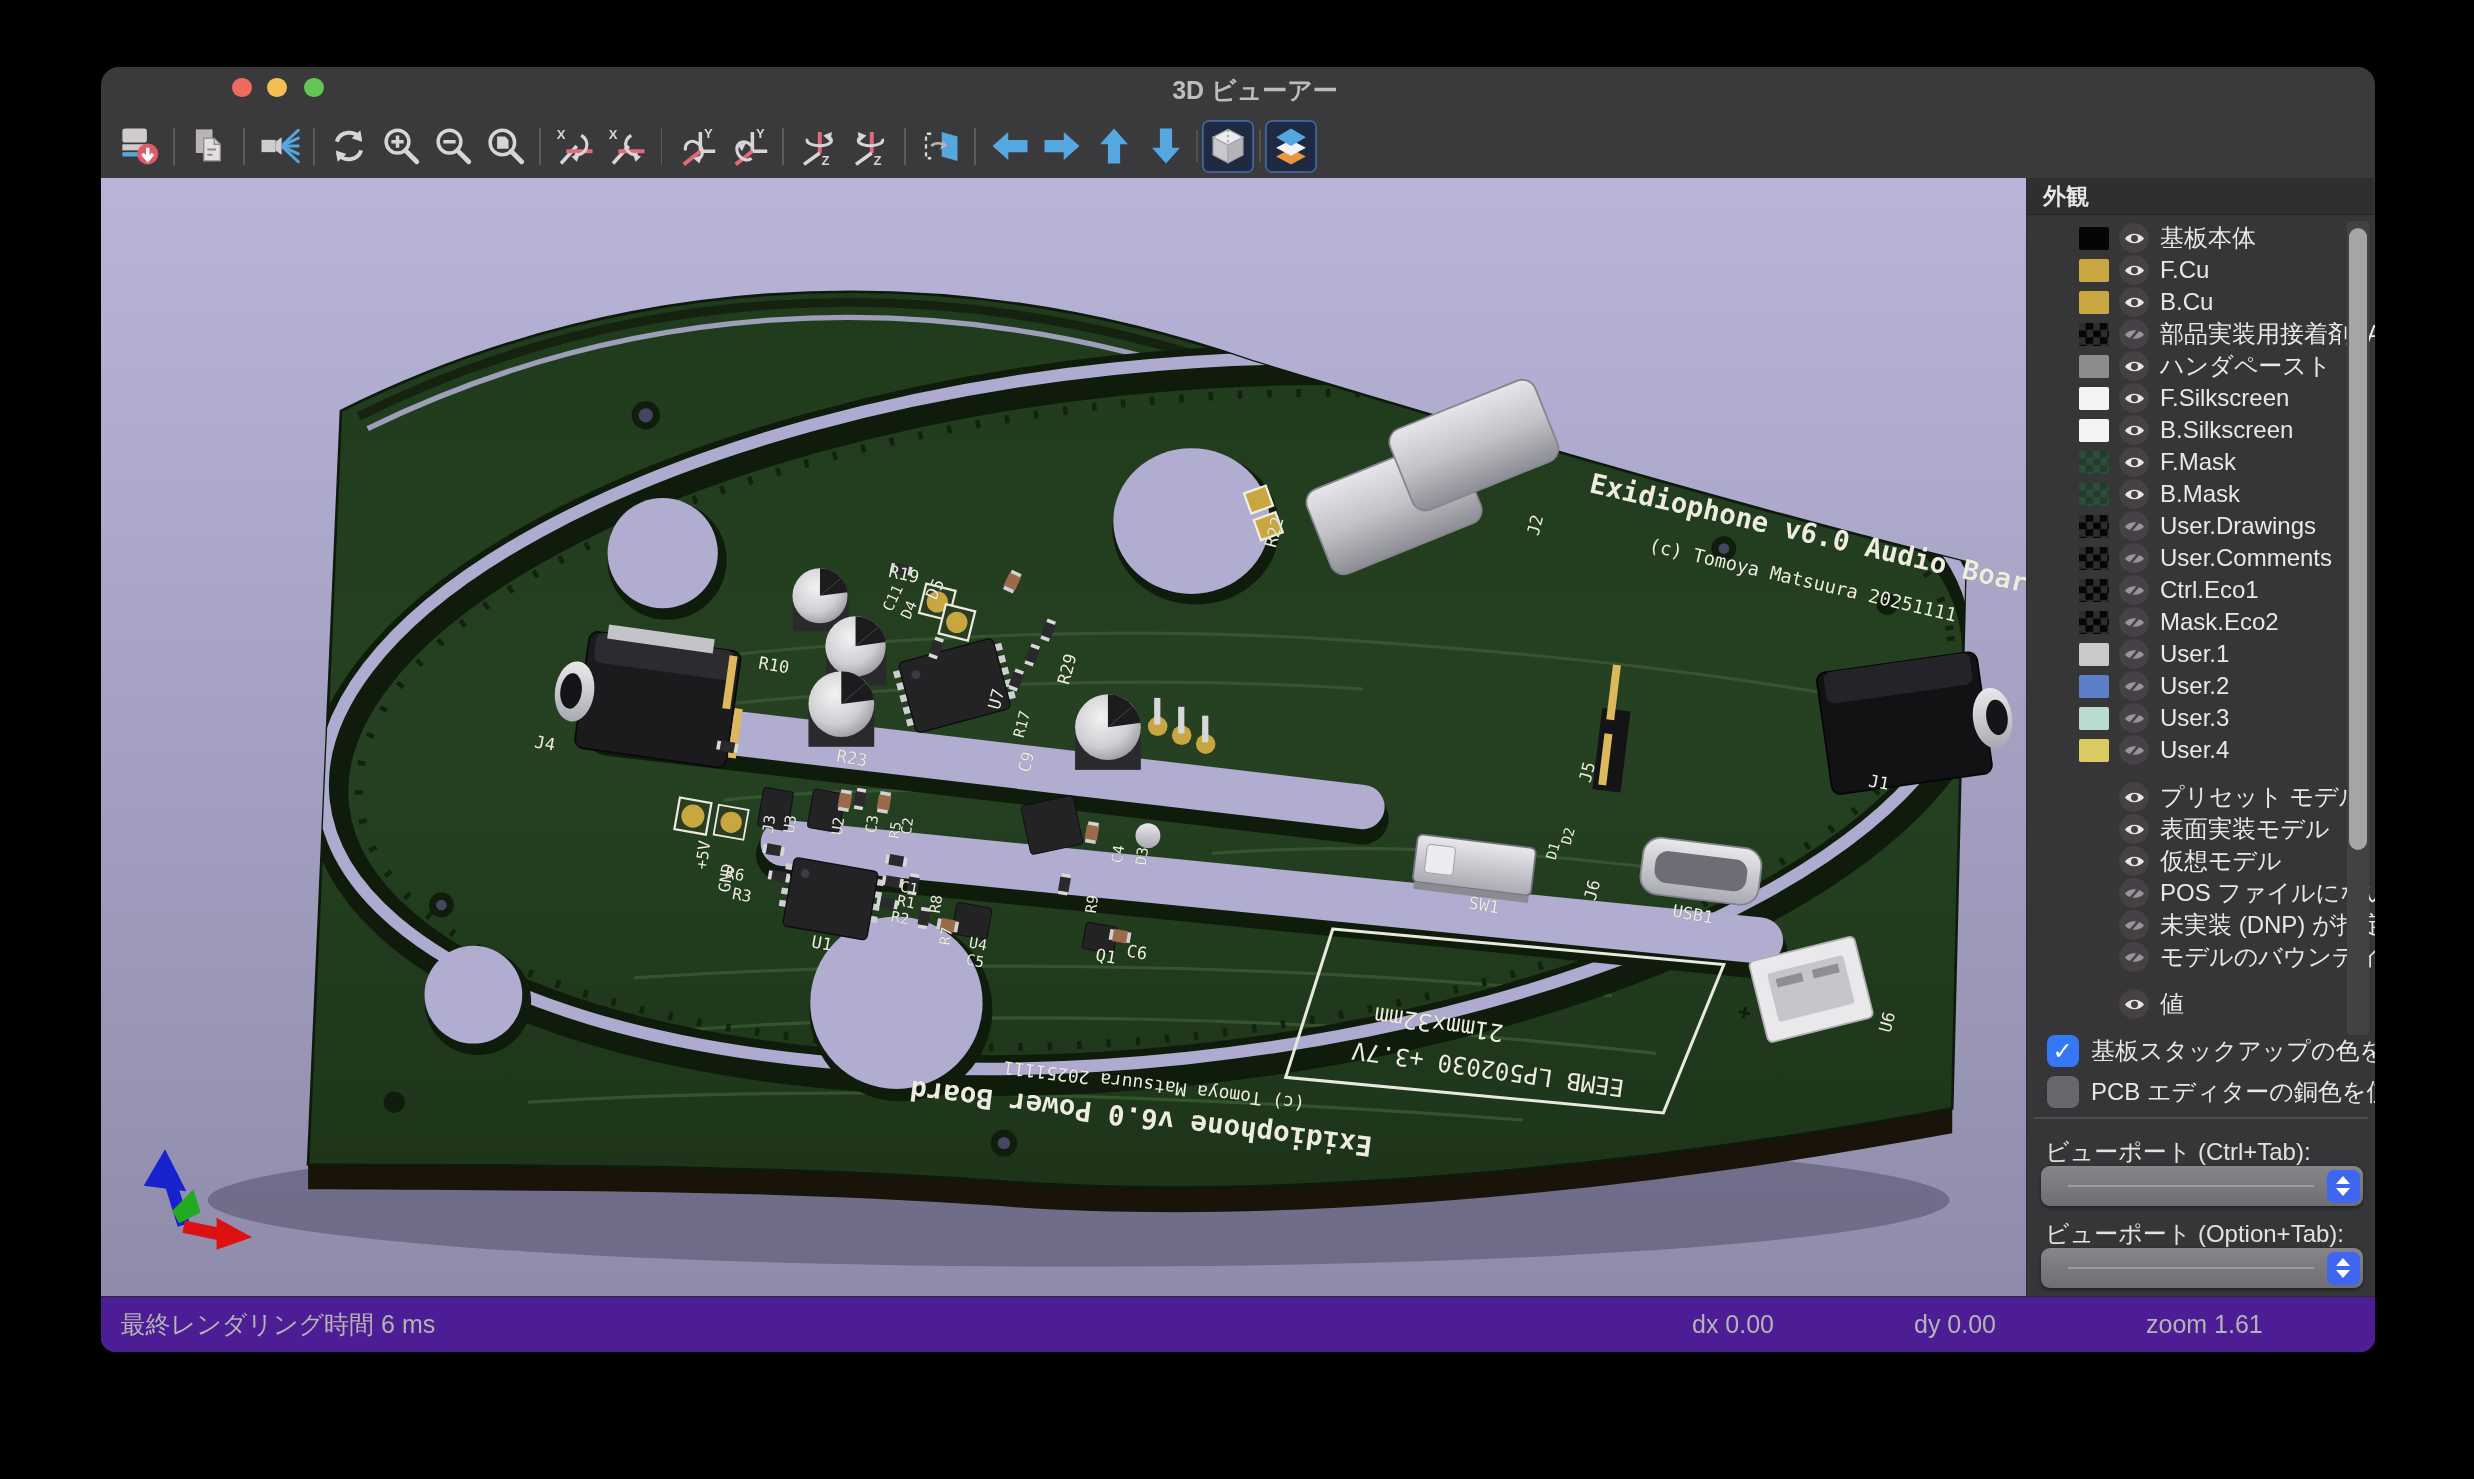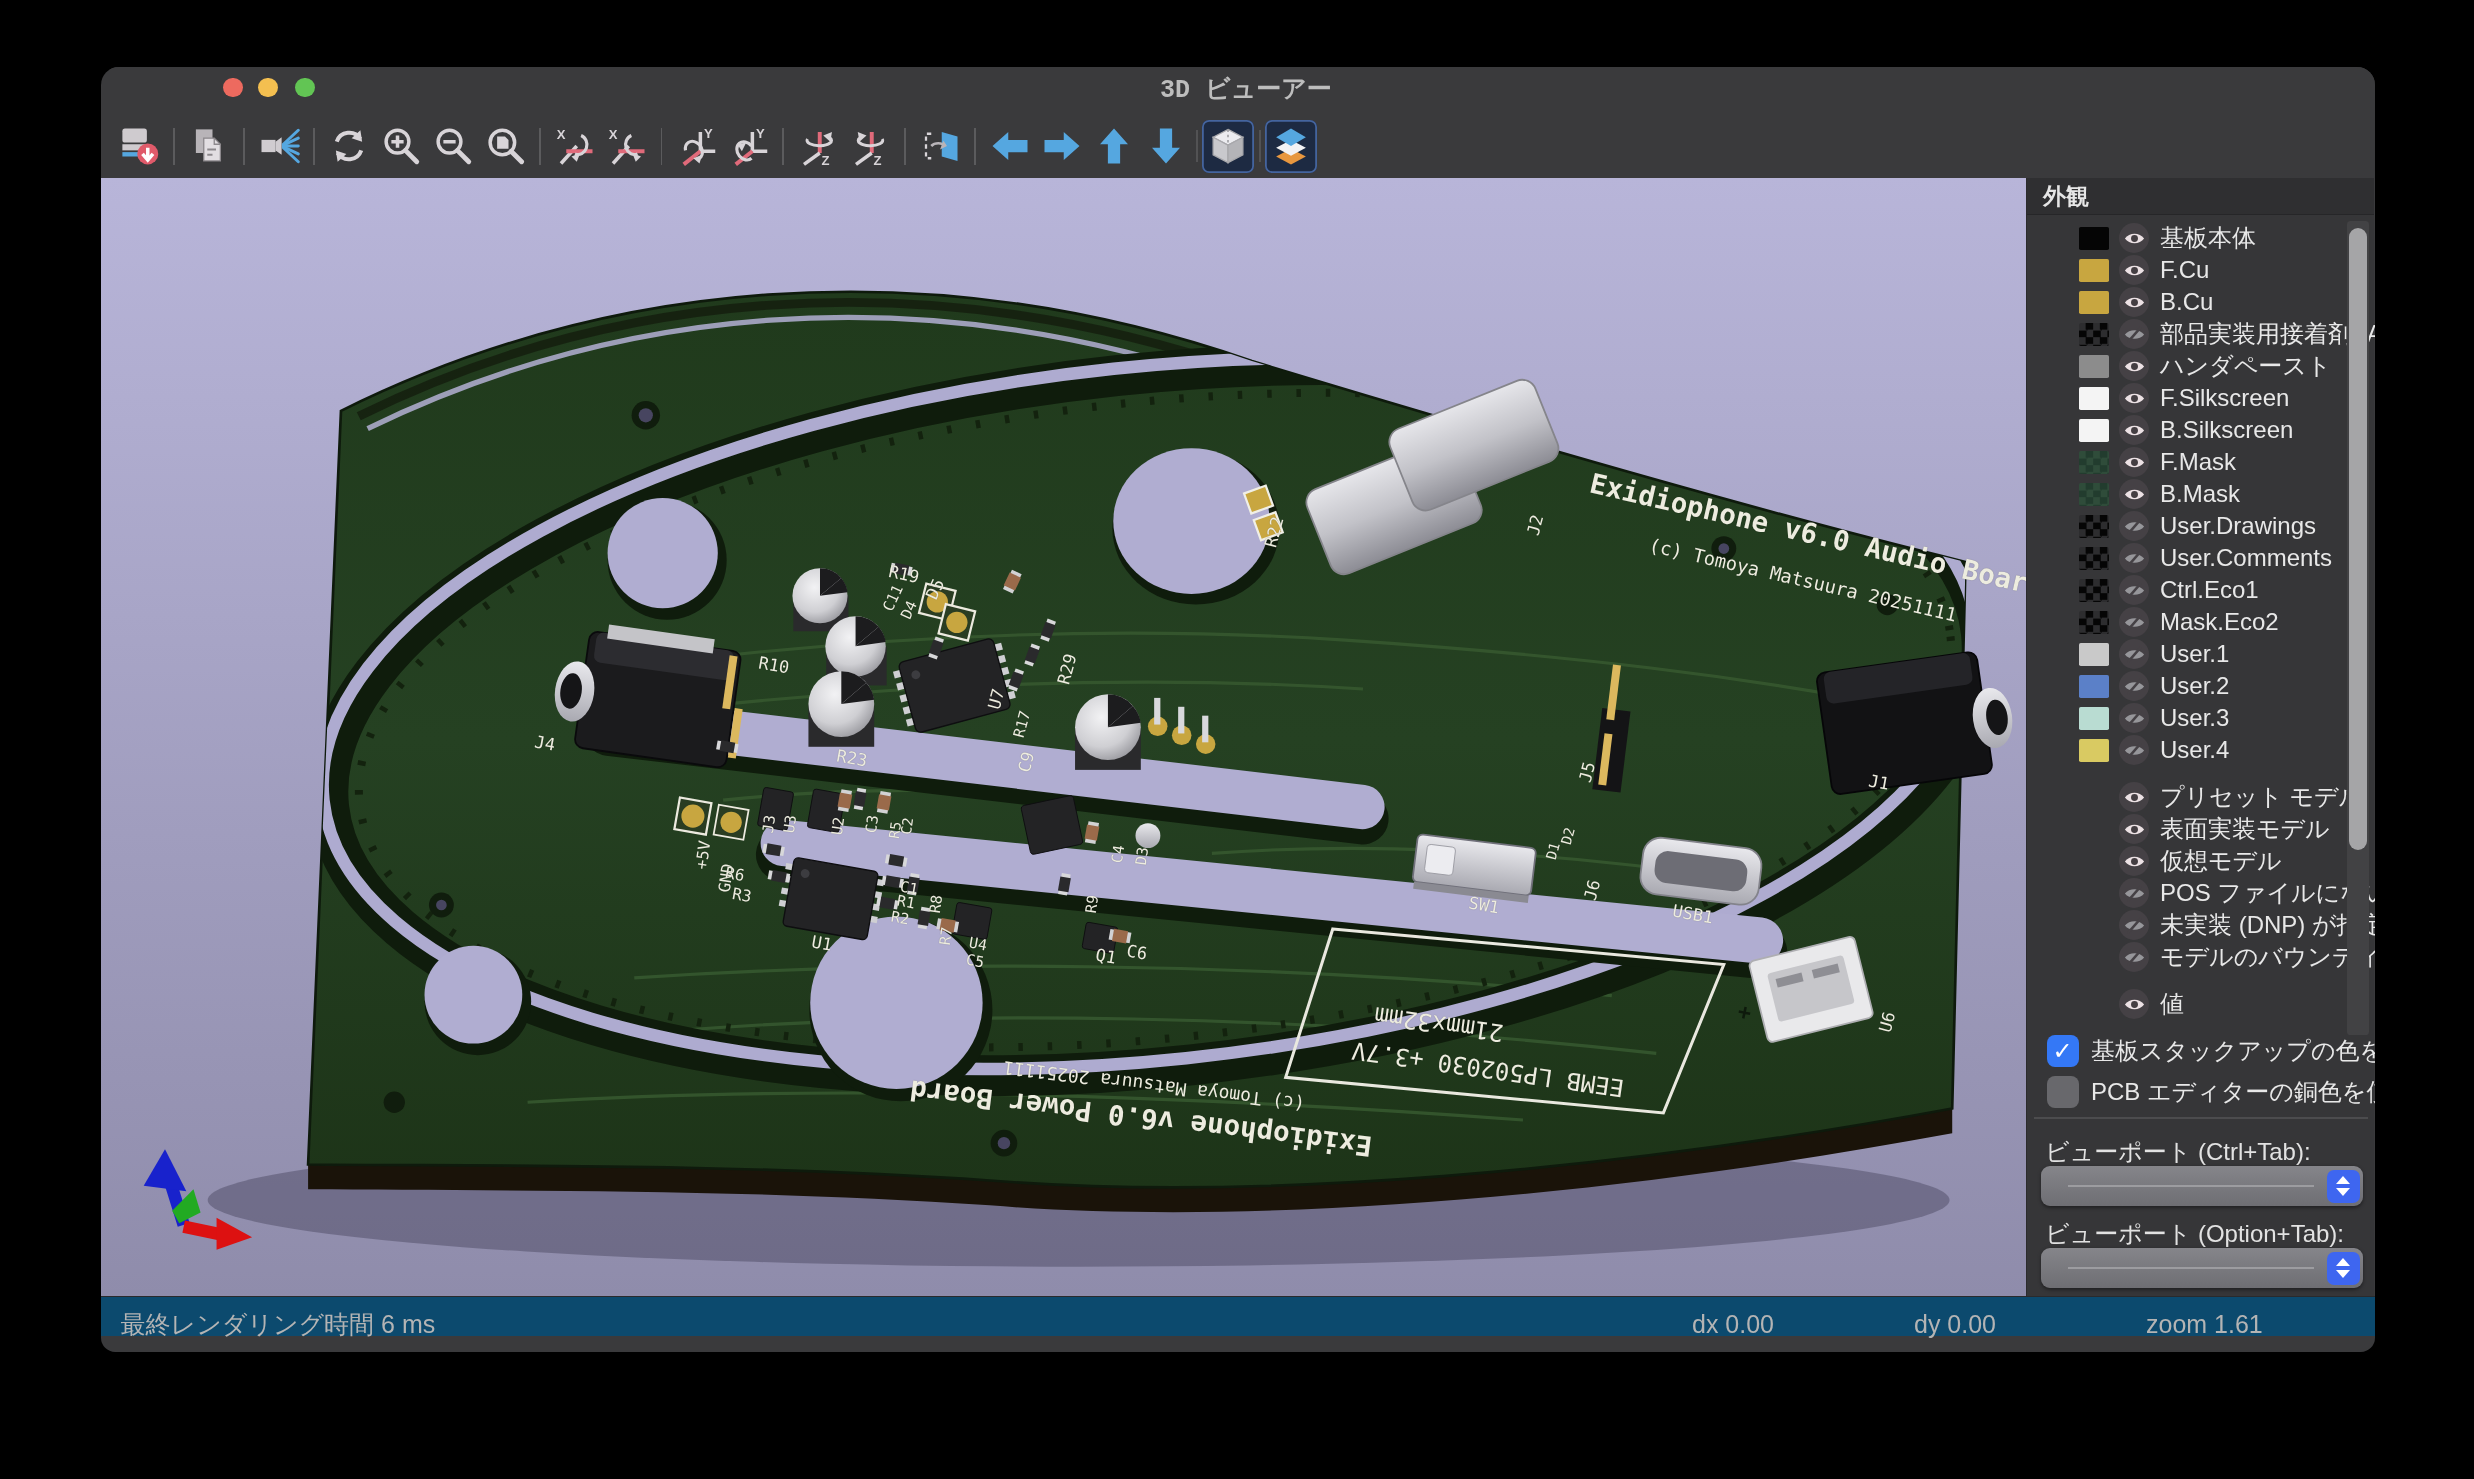--- a/index.html
+++ b/index.html
@@ -2,21 +2,21 @@
 <html style="--window_chrome: #3a3a3c; --panel_bg: #363638; --viewport_top: #b8b5d9; --viewport_bottom: #8f8cab; --board_green: #24401f; --board_green_dark: #1b2f17; --board_edge_dark: #1a1309; --silkscreen_white: #edecdf; --copper_gold: #c8a640; --accent_blue: #3478f6; --toolbar_icon_blue: #55a7e0; --traffic_red: #ed6a5f; --traffic_yellow: #f4bf50; --traffic_green: #62c554; --status_text: #b4b4b4;font-size:14.2px"><head>
 <meta charset="utf-8">
 <style>
   :root{ }
   html,body{margin:0;padding:0;background:#000;}
   body{font-family:"Liberation Sans","DejaVu Sans",sans-serif; width:2475px;height:1479px;position:relative;overflow:hidden;}
   .stage{position:absolute;left:0;top:0;width:2475px;height:1479px;background:#000;}
   
   .window{position:absolute;left:101px;top:67px;width:2274px;height:1285px;background:var(--window_chrome);
     border-radius:18px 18px 14.2px 14.2px;box-shadow:0 19.6px 53px rgba(0,0,0,.7);overflow:hidden;}
-  .titlebar{position:absolute;left:8px;top:0;width:100%;height:47px;background:var(--window_chrome);font-family:Liberation Mono, monospace;}
+  .titlebar{position:absolute;left:17px;top:0;width:100%;height:47px;background:var(--window_chrome);}
   .tl{position:absolute;top:10.7px;width:19.6px;height:19.6px;border-radius:50%;}
   .tl.red{left:114px;background:var(--traffic_red);}
   .tl.yellow{left:149px;background:var(--traffic_yellow);}
   .tl.green{left:186px;background:var(--traffic_green);}
   .wtitle{position:absolute;left:0;top:0;width:100%;height:47px;line-height:47px;text-align:center;
     color:#bdbdbd;font-size:25px;font-weight:bold;}
   
   .toolbar{position:absolute;left:0;top:47px;width:100%;height:64px;background:var(--window_chrome);
     display:flex;align-items:center;padding-left:12.4px;box-sizing:border-box;}
   .titem{display:flex;align-items:center;}
@@ -60,21 +60,21 @@
   .combo-label{position:absolute;left:18px;color:#e2e2e2;font-size:24px;}
   .combo{position:absolute;left:14.2px;width:322px;height:40px;border-radius:9px;
     background:linear-gradient(#85858a,#6e6e73);box-shadow:0 1.8px 3.6px rgba(0,0,0,.4);display:flex;align-items:center;}
   .combo-line{flex:1;height:1.8px;background:#9c9ca0;margin:0 12.4px;}
   .combo-cap{width:33px;height:33px;background:#3e66f0;border-radius:7.1px;margin-right:3.6px;
     display:flex;flex-direction:column;align-items:center;justify-content:center;gap:4.4px;flex:0 0 33px;}
   .tri-up{width:0;height:0;border-left:7.1px solid transparent;border-right:7.1px solid transparent;border-bottom:8px solid #fff;}
   .tri-down{width:0;height:0;border-left:7.1px solid transparent;border-right:7.1px solid transparent;border-top:8px solid #fff;}
   .combo-value{color:#fff;font-size:21.3px;margin-left:14.2px;}
   
-  .statusbar{position:absolute;left:0;top:1229px;width:100%;height:40px;background:#0c4a6e;border-top:1.8px solid #2a2a2c;box-sizing:border-box;}
+  .statusbar{position:absolute;left:0;top:1229px;width:100%;height:56px;background:#4c1d95;border-top:1.8px solid #2a2a2c;box-sizing:border-box;}
   .status-text{position:absolute;top:0;height:54px;line-height:54px;color:var(--status_text);font-size:25px;white-space:nowrap;}
 </style>
 </head>
 <body>
 
 <div class="stage">
   <div class="window">
 
     <div class="titlebar">
       <div class="wtitle">3D ビューアー</div>

